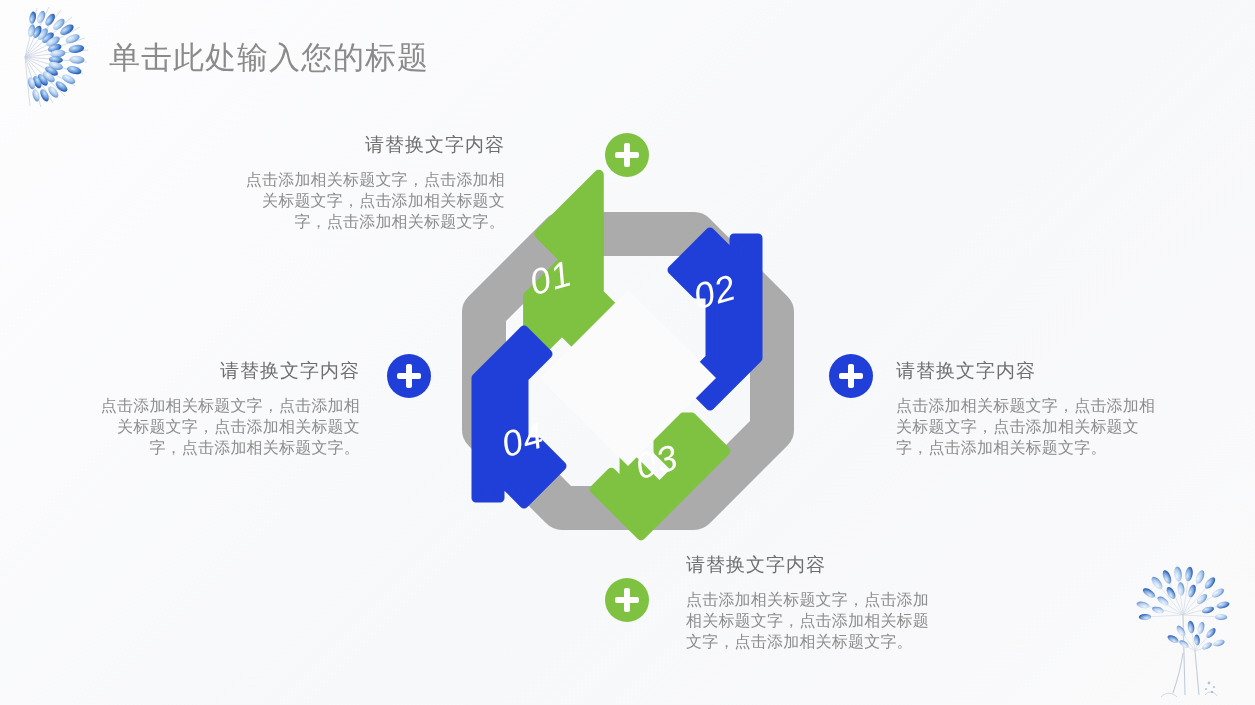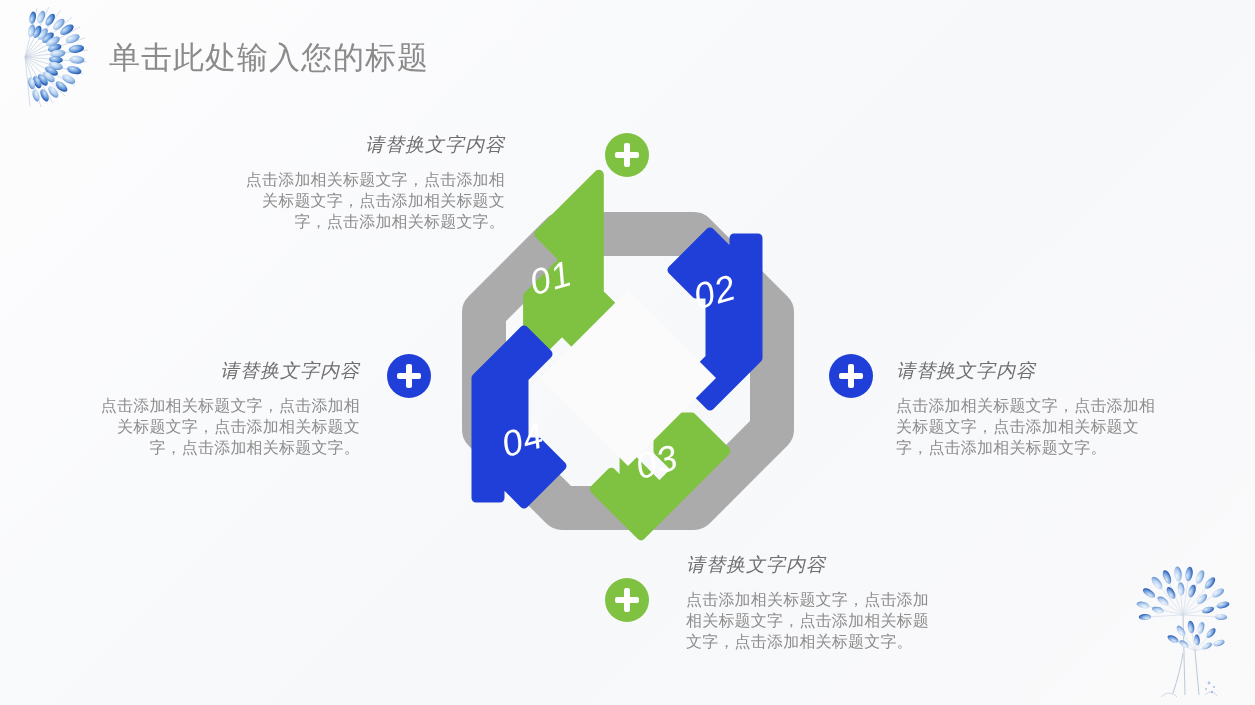--- a/index.html
+++ b/index.html
@@ -52,21 +52,20 @@
 
   
   .txt-block { position: absolute; }
   .txt-head {
     font-size: 19px;
     color: #6f6f6f;
     line-height: 26px;
     letter-spacing: 1px;
     margin-bottom: 11px;
     white-space: nowrap;
-    font-style: italic;
   }
   .txt-body {
     font-size: 16px;
     color: #8d8d8d;
     line-height: 21px;
     letter-spacing: 0.2px;
   }
   .align-right { text-align: right; }
   .align-left  { text-align: left; }
 

